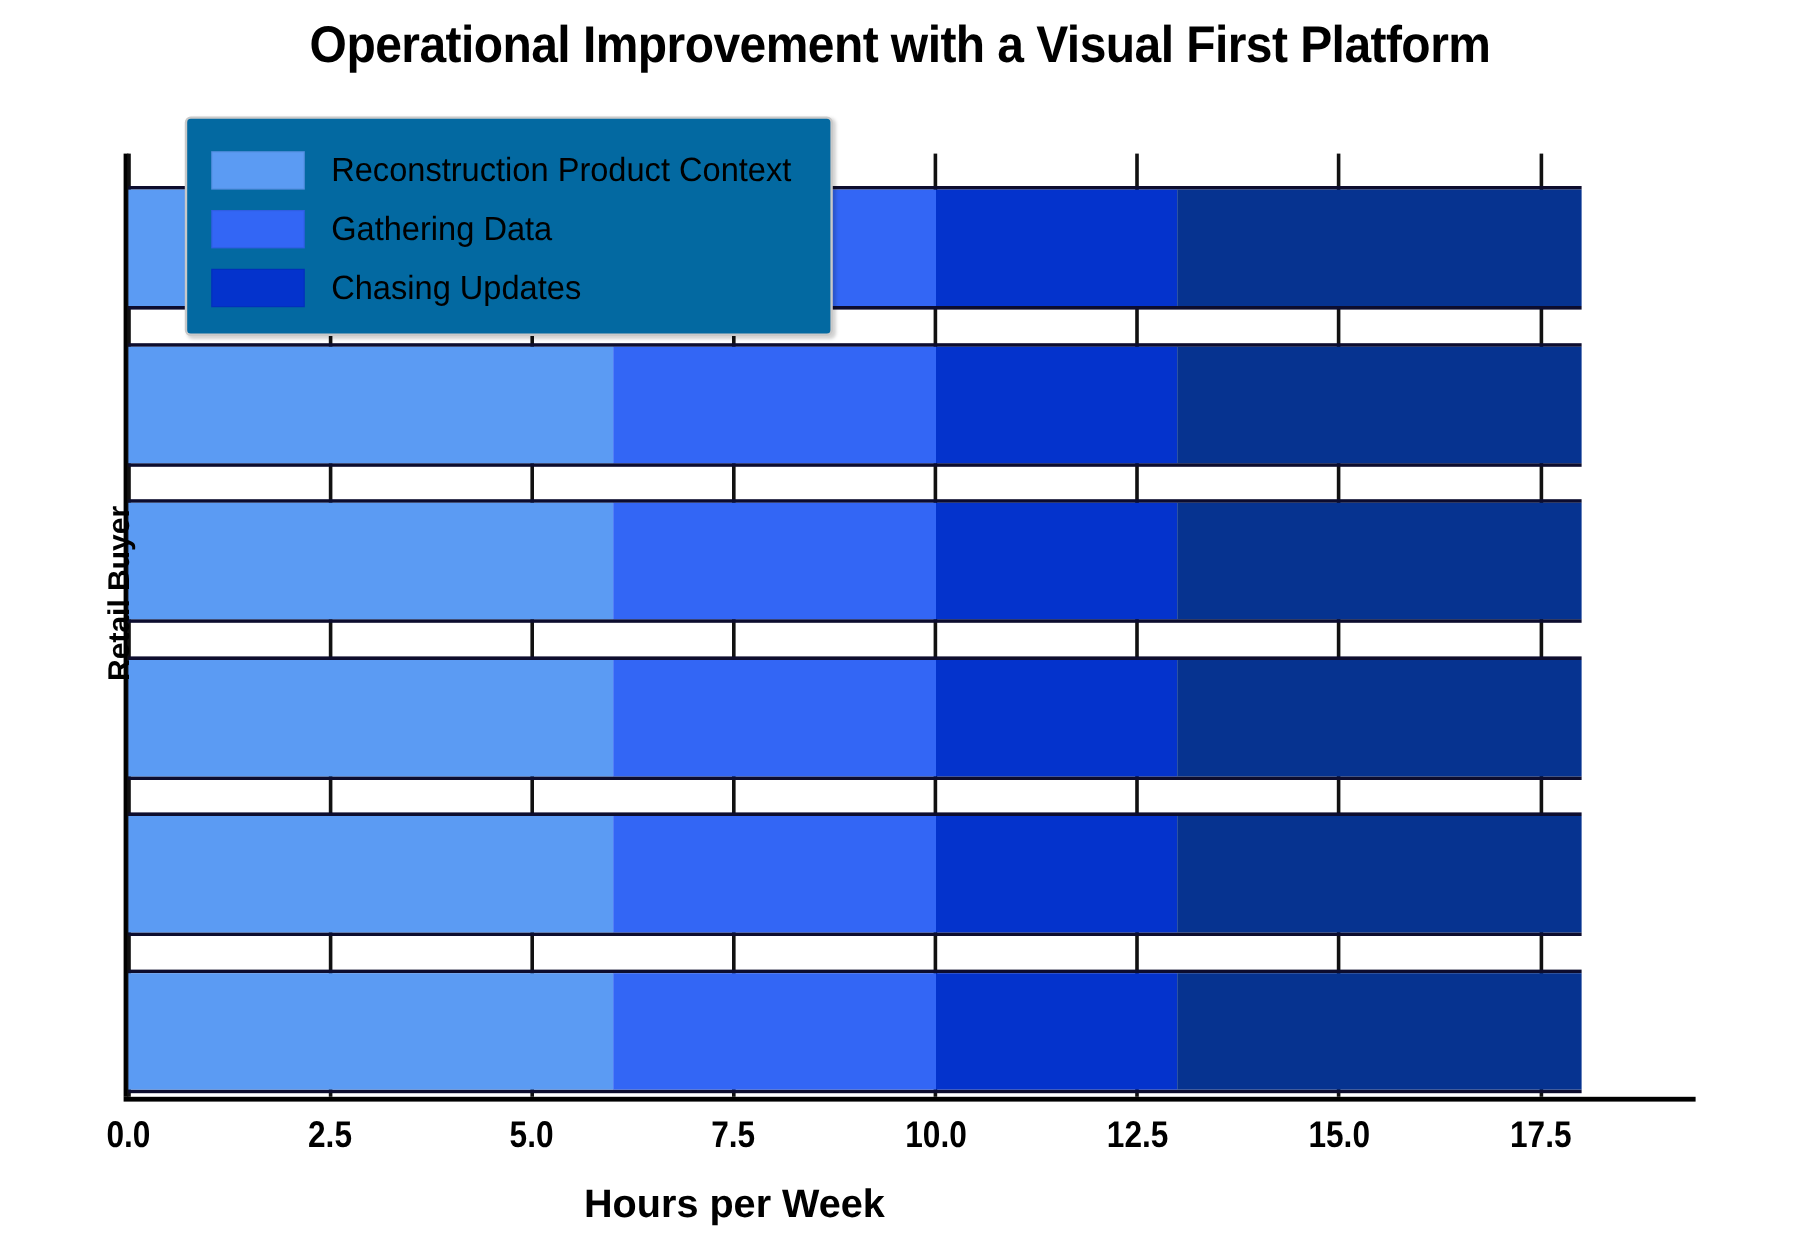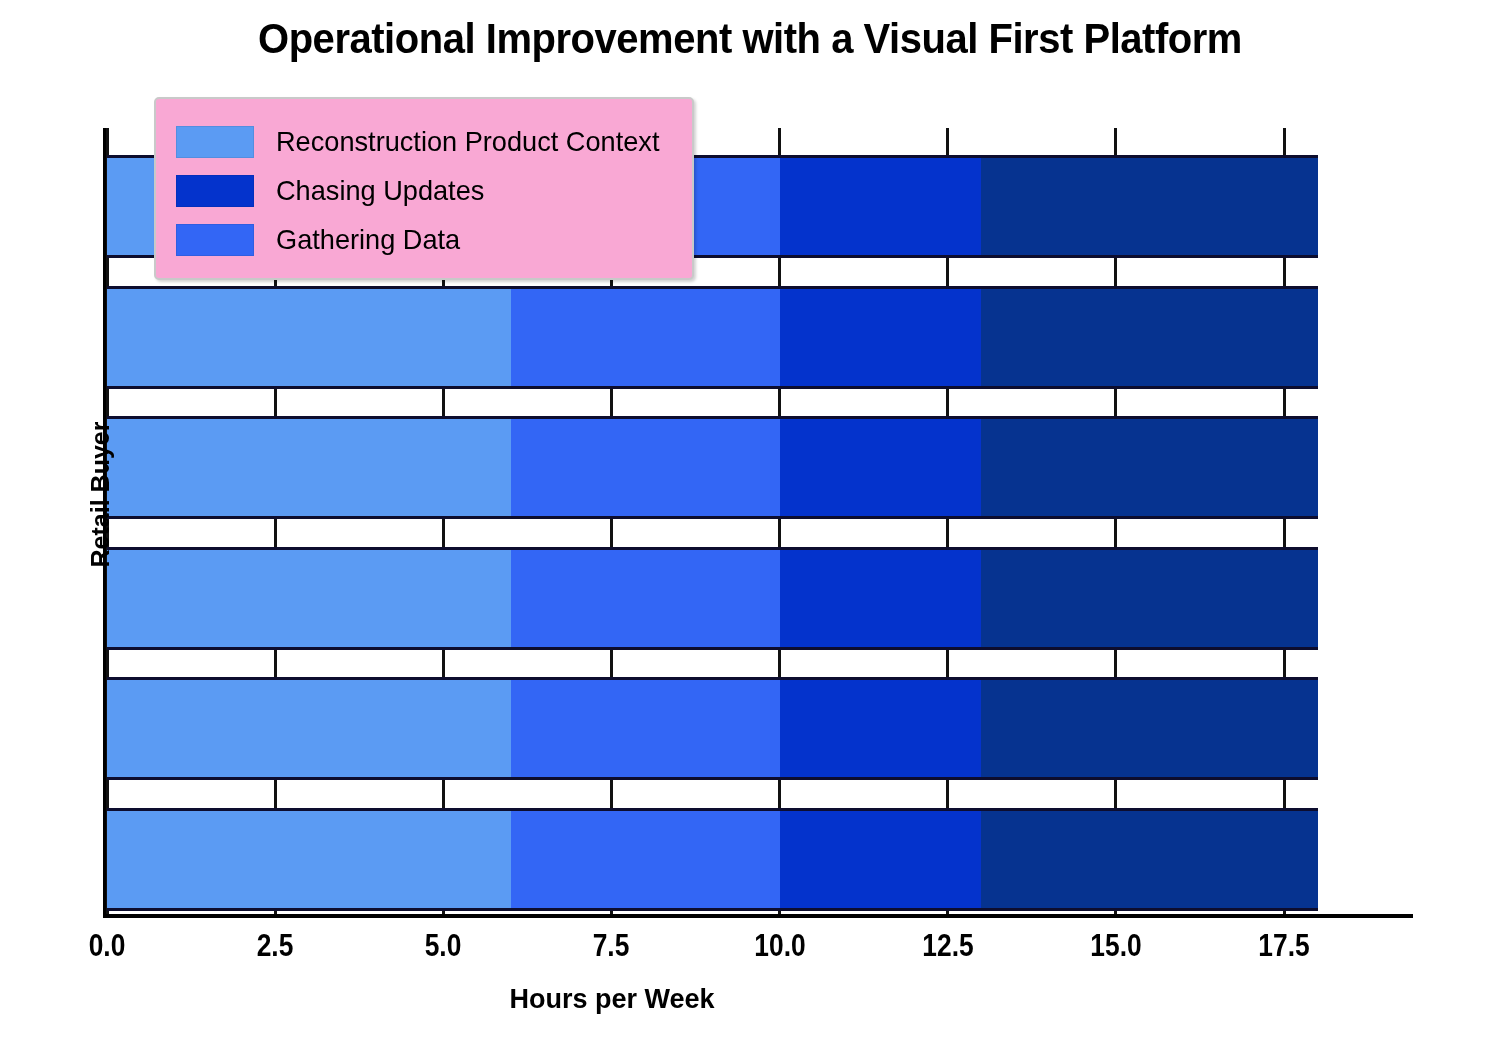--- a/index.html
+++ b/index.html
@@ -69,21 +69,21 @@
     color:#000000;
     transform:translateX(-50%) scaleX(0.85);
     white-space:nowrap;
   }
 
   
   #xlabel{
     position:absolute;
     left:0; top:984px; width:1224px;
     text-align:center;
-    font-size:27px;
+    font-size:33px;
     font-weight:bold;
     color:#000000;
     white-space:nowrap;
   }
   #ylabel{
     position:absolute;
     left:-50px; top:480px;
     width:300px;
     text-align:center;
     font-size:25px;
@@ -92,21 +92,21 @@
     transform:rotate(-90deg);
     transform-origin:center center;
     white-space:nowrap;
   }
 
   
   #legend{
     position:absolute;
     left:154px; top:97px;
     width:540px;
-    background:#f9a8d4;
+    background:#0369a1;
     border:2px solid #c9c9c9;
     border-radius:5px;
     box-shadow:2px 2px 3px rgba(0,0,0,0.18);
     padding:18px 16px 14px 20px;
     box-sizing:border-box;
     z-index:20;
   }
   .legend-item{
     display:flex;
     align-items:center;
@@ -201,20 +201,20 @@
 <div id="xlabel">Hours per Week</div>
 
 <div id="ylabel">Retail Buyer</div>
 
 <div id="legend">
     <div class="legend-item">
       <span class="legend-swatch" style="background: rgb(91, 155, 243);"></span>
       <span class="legend-label">Reconstruction Product Context</span>
     </div>
     <div class="legend-item">
+      <span class="legend-swatch" style="background: rgb(51, 102, 245);"></span>
+      <span class="legend-label">Gathering Data</span>
+    </div>
+    <div class="legend-item">
       <span class="legend-swatch" style="background: rgb(4, 51, 204);"></span>
       <span class="legend-label">Chasing Updates</span>
     </div>
-    <div class="legend-item">
-      <span class="legend-swatch" style="background: rgb(51, 102, 245);"></span>
-      <span class="legend-label">Gathering Data</span>
-    </div>
   </div>
 
 </body></html>

